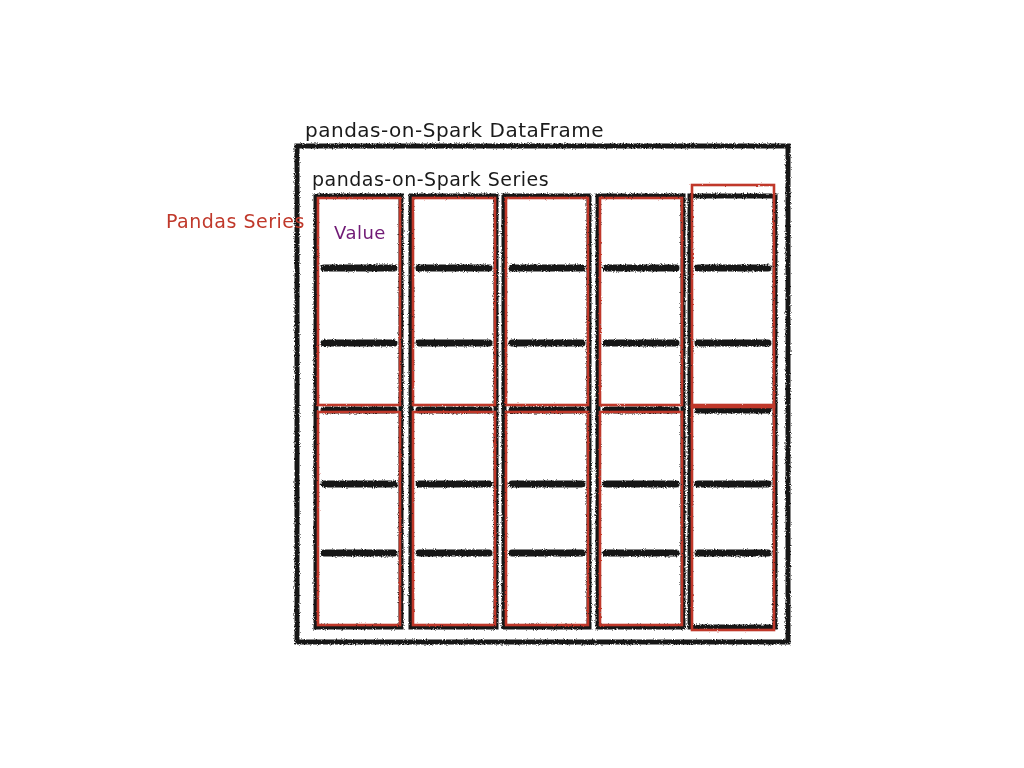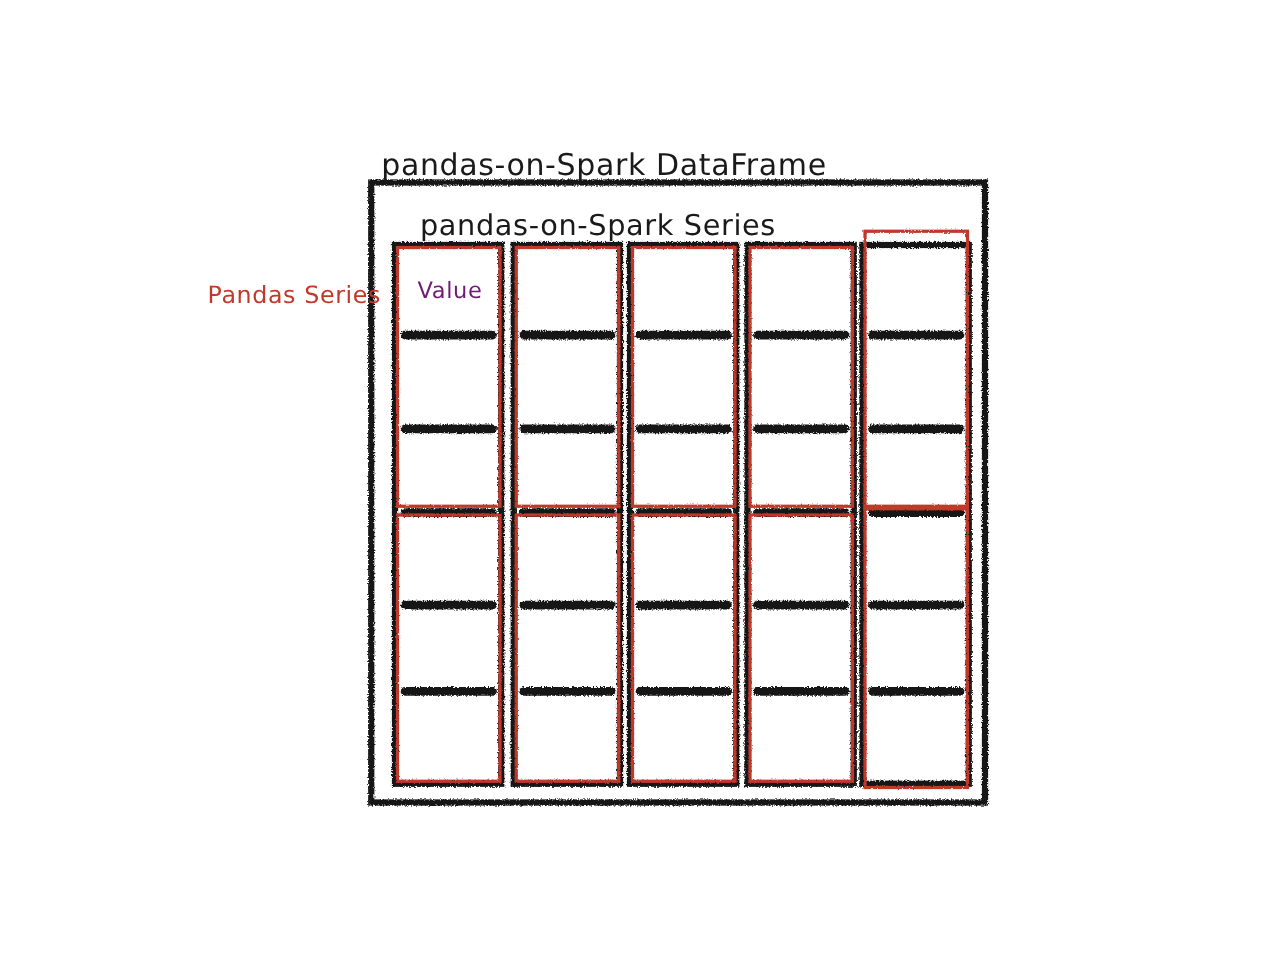--- a/index.html
+++ b/index.html
@@ -32,32 +32,31 @@
   .label-dark {
     color: #1a1a1a;
   }
   .label-red {
     color: #c0392b;
   }
 
   #label-dataframe {
     left: 305px;
     top: 118px;
-    font-size: 24px;
+    font-size: 20px;
   }
   #label-series {
-    left: 336px;
+    left: 312px;
     top: 168px;
-    font-size: 23px;
+    font-size: 19px;
   }
   #label-pandas-series {
     left: 166px;
     top: 210px;
     font-size: 19px;
-    margin-top: 15px;
   }
   #label-value {
     left: 334px;
     top: 222px;
     font-size: 18px;
     color: #701a75;
   }
 </style>
 </head>
 <body>

